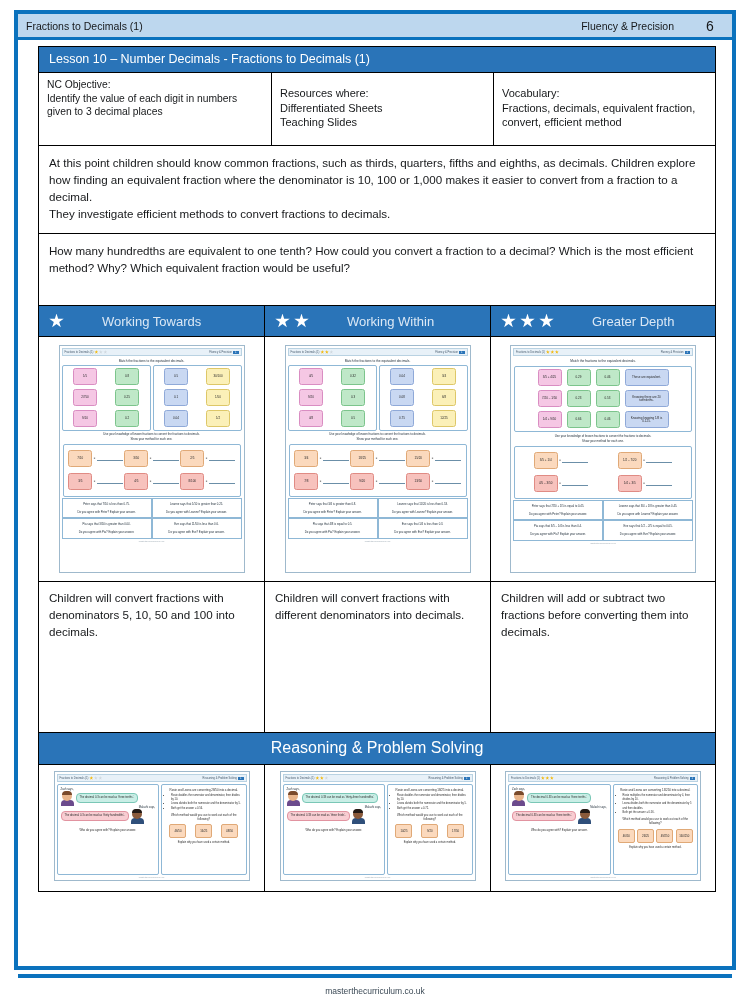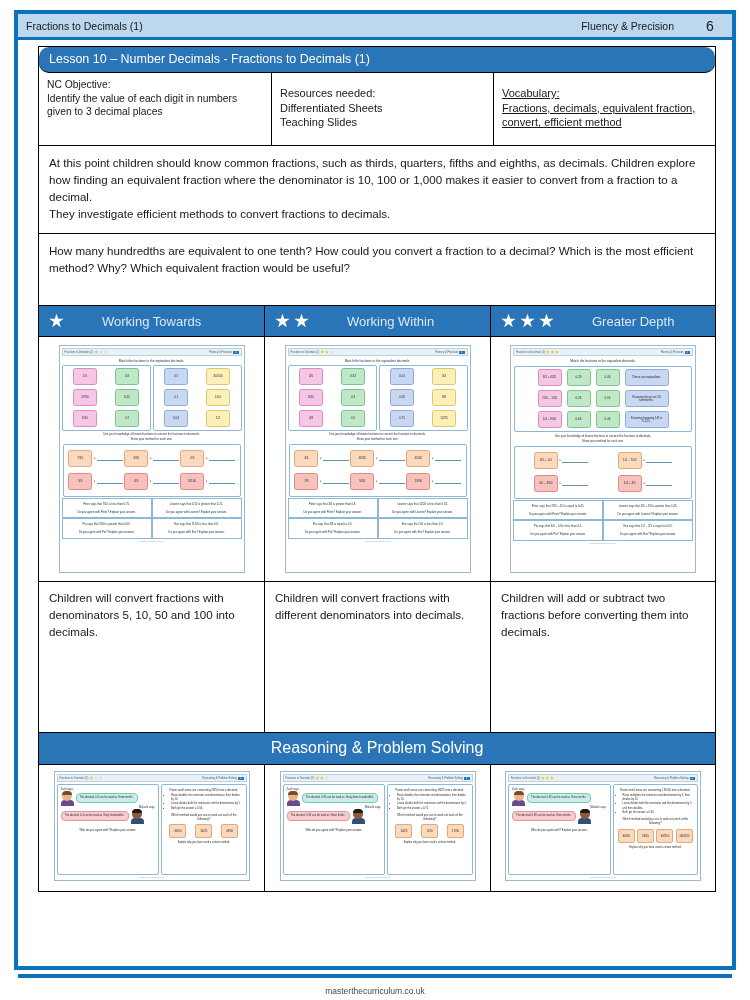--- a/index.html
+++ b/index.html
@@ -57,33 +57,32 @@
     background: #ffffff;
   }
 
   
   .lesson-bar {
     background: #2a74b8;
     color: #ffffff;
     font-size: 12.5px;
     padding: 5px 10px 6px 10px;
     border-bottom: 1.5px solid #000;
-    border-radius: 10px;
   }
 
   
   .info-row { display: flex; border-bottom: 1.5px solid #000; }
   .info-cell {
     padding: 5px 8px 8px 8px;
     font-size: 10.3px; line-height: 1.32; color: #16181a;
     min-height: 72px;
   }
   .info-cell.c1 { flex: 0 0 233px; border-right: 1.5px solid #000; }
   .info-cell.c2 { flex: 0 0 222px; border-right: 1.5px solid #000; padding-top: 13px;}
-  .info-cell.c3 { flex: 1 1 auto; padding-top: 13px; text-decoration: underline; }
+  .info-cell.c3 { flex: 1 1 auto; padding-top: 13px; }
   .info-cell .lbl { display: block; }
   .info-cell .val { display: block; }
   .info-cell.c2 .lbl, .info-cell.c3 .lbl { font-size: 11px; }
   .info-cell.c2 .val, .info-cell.c3 .val { font-size: 11px; }
 
   
   .block {
     padding: 8px 10px 10px 10px;
     border-bottom: 1.5px solid #000;
     font-size: 11.6px; line-height: 1.48; color: #16181a;
@@ -307,21 +306,21 @@
   <div id="sheet">
 
     <div class="lesson-bar">Lesson 10 – Number Decimals - Fractions to Decimals (1)</div>
 
     <div class="info-row">
       <div class="info-cell c1">
         <span class="lbl">NC Objective:</span>
         <span class="val">Identify the value of each digit in numbers given to 3 decimal places</span>
       </div>
       <div class="info-cell c2">
-        <span class="lbl">Resources needed:</span>
+        <span class="lbl">Resources where:</span>
         <span class="val" style="white-space:pre-line">Differentiated Sheets
 Teaching Slides</span>
       </div>
       <div class="info-cell c3">
         <span class="lbl">Vocabulary:</span>
         <span class="val">Fractions, decimals, equivalent fraction, convert, efficient method</span>
       </div>
     </div>
 
     <div class="block overview">

